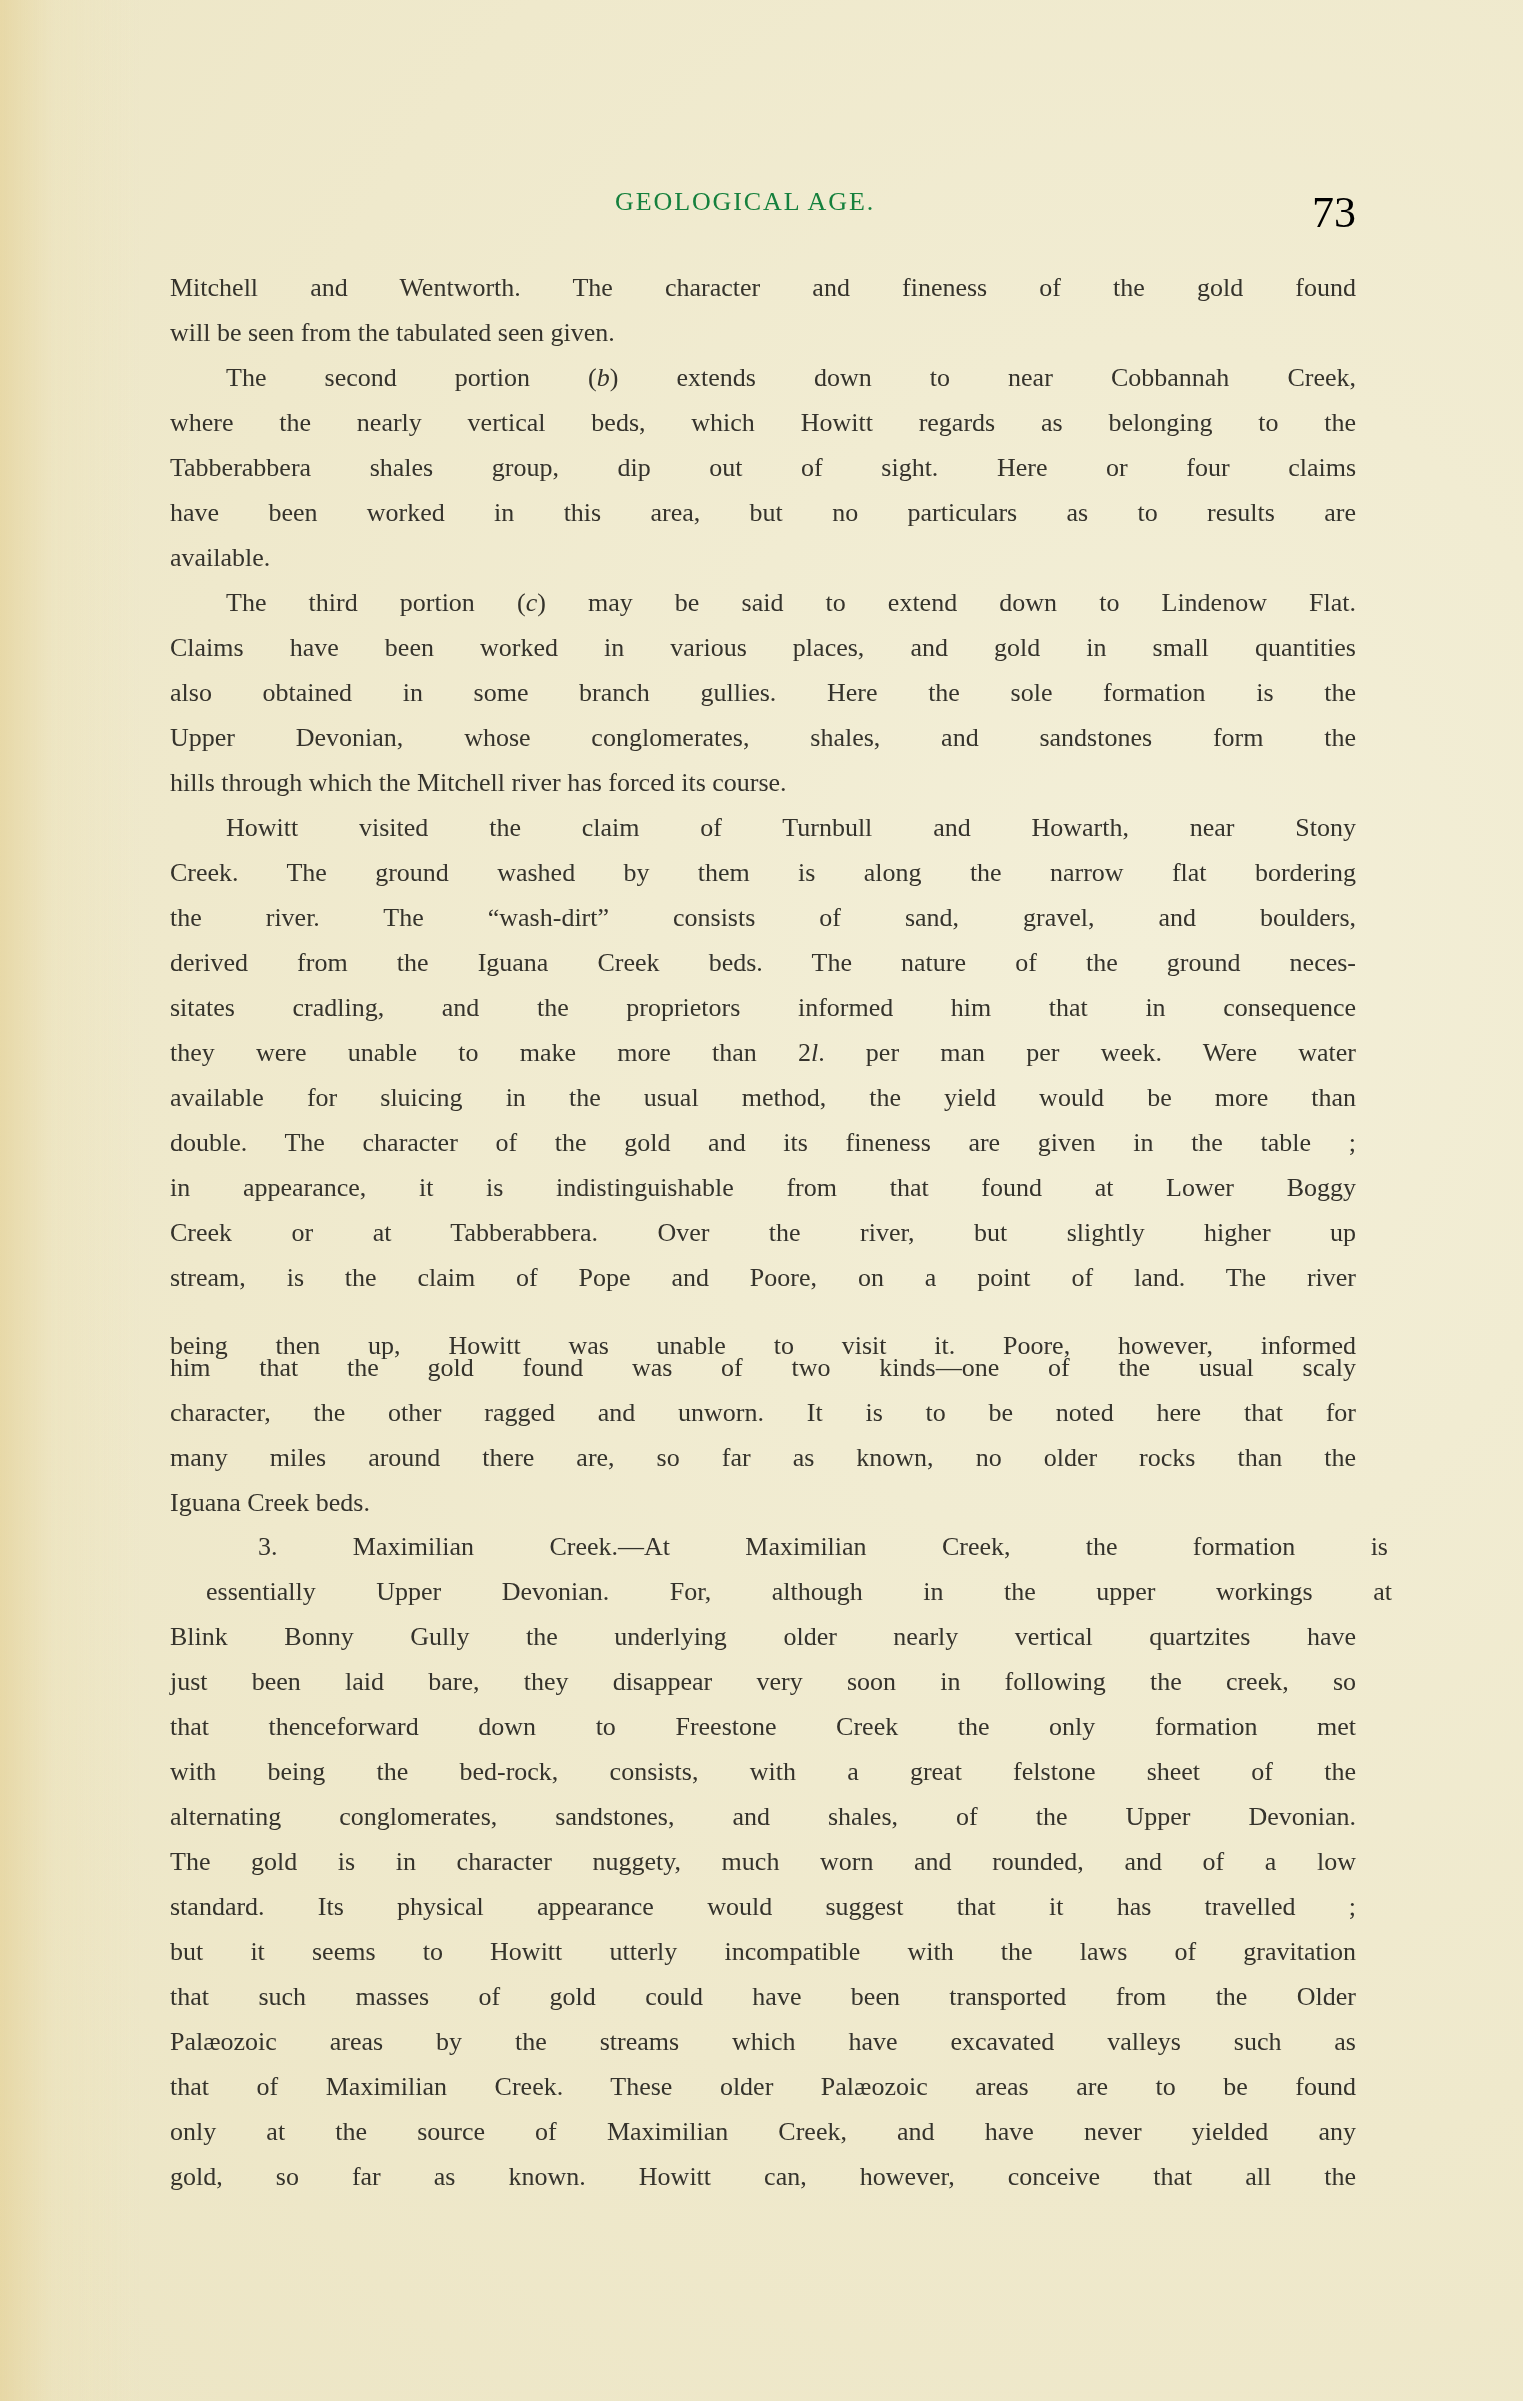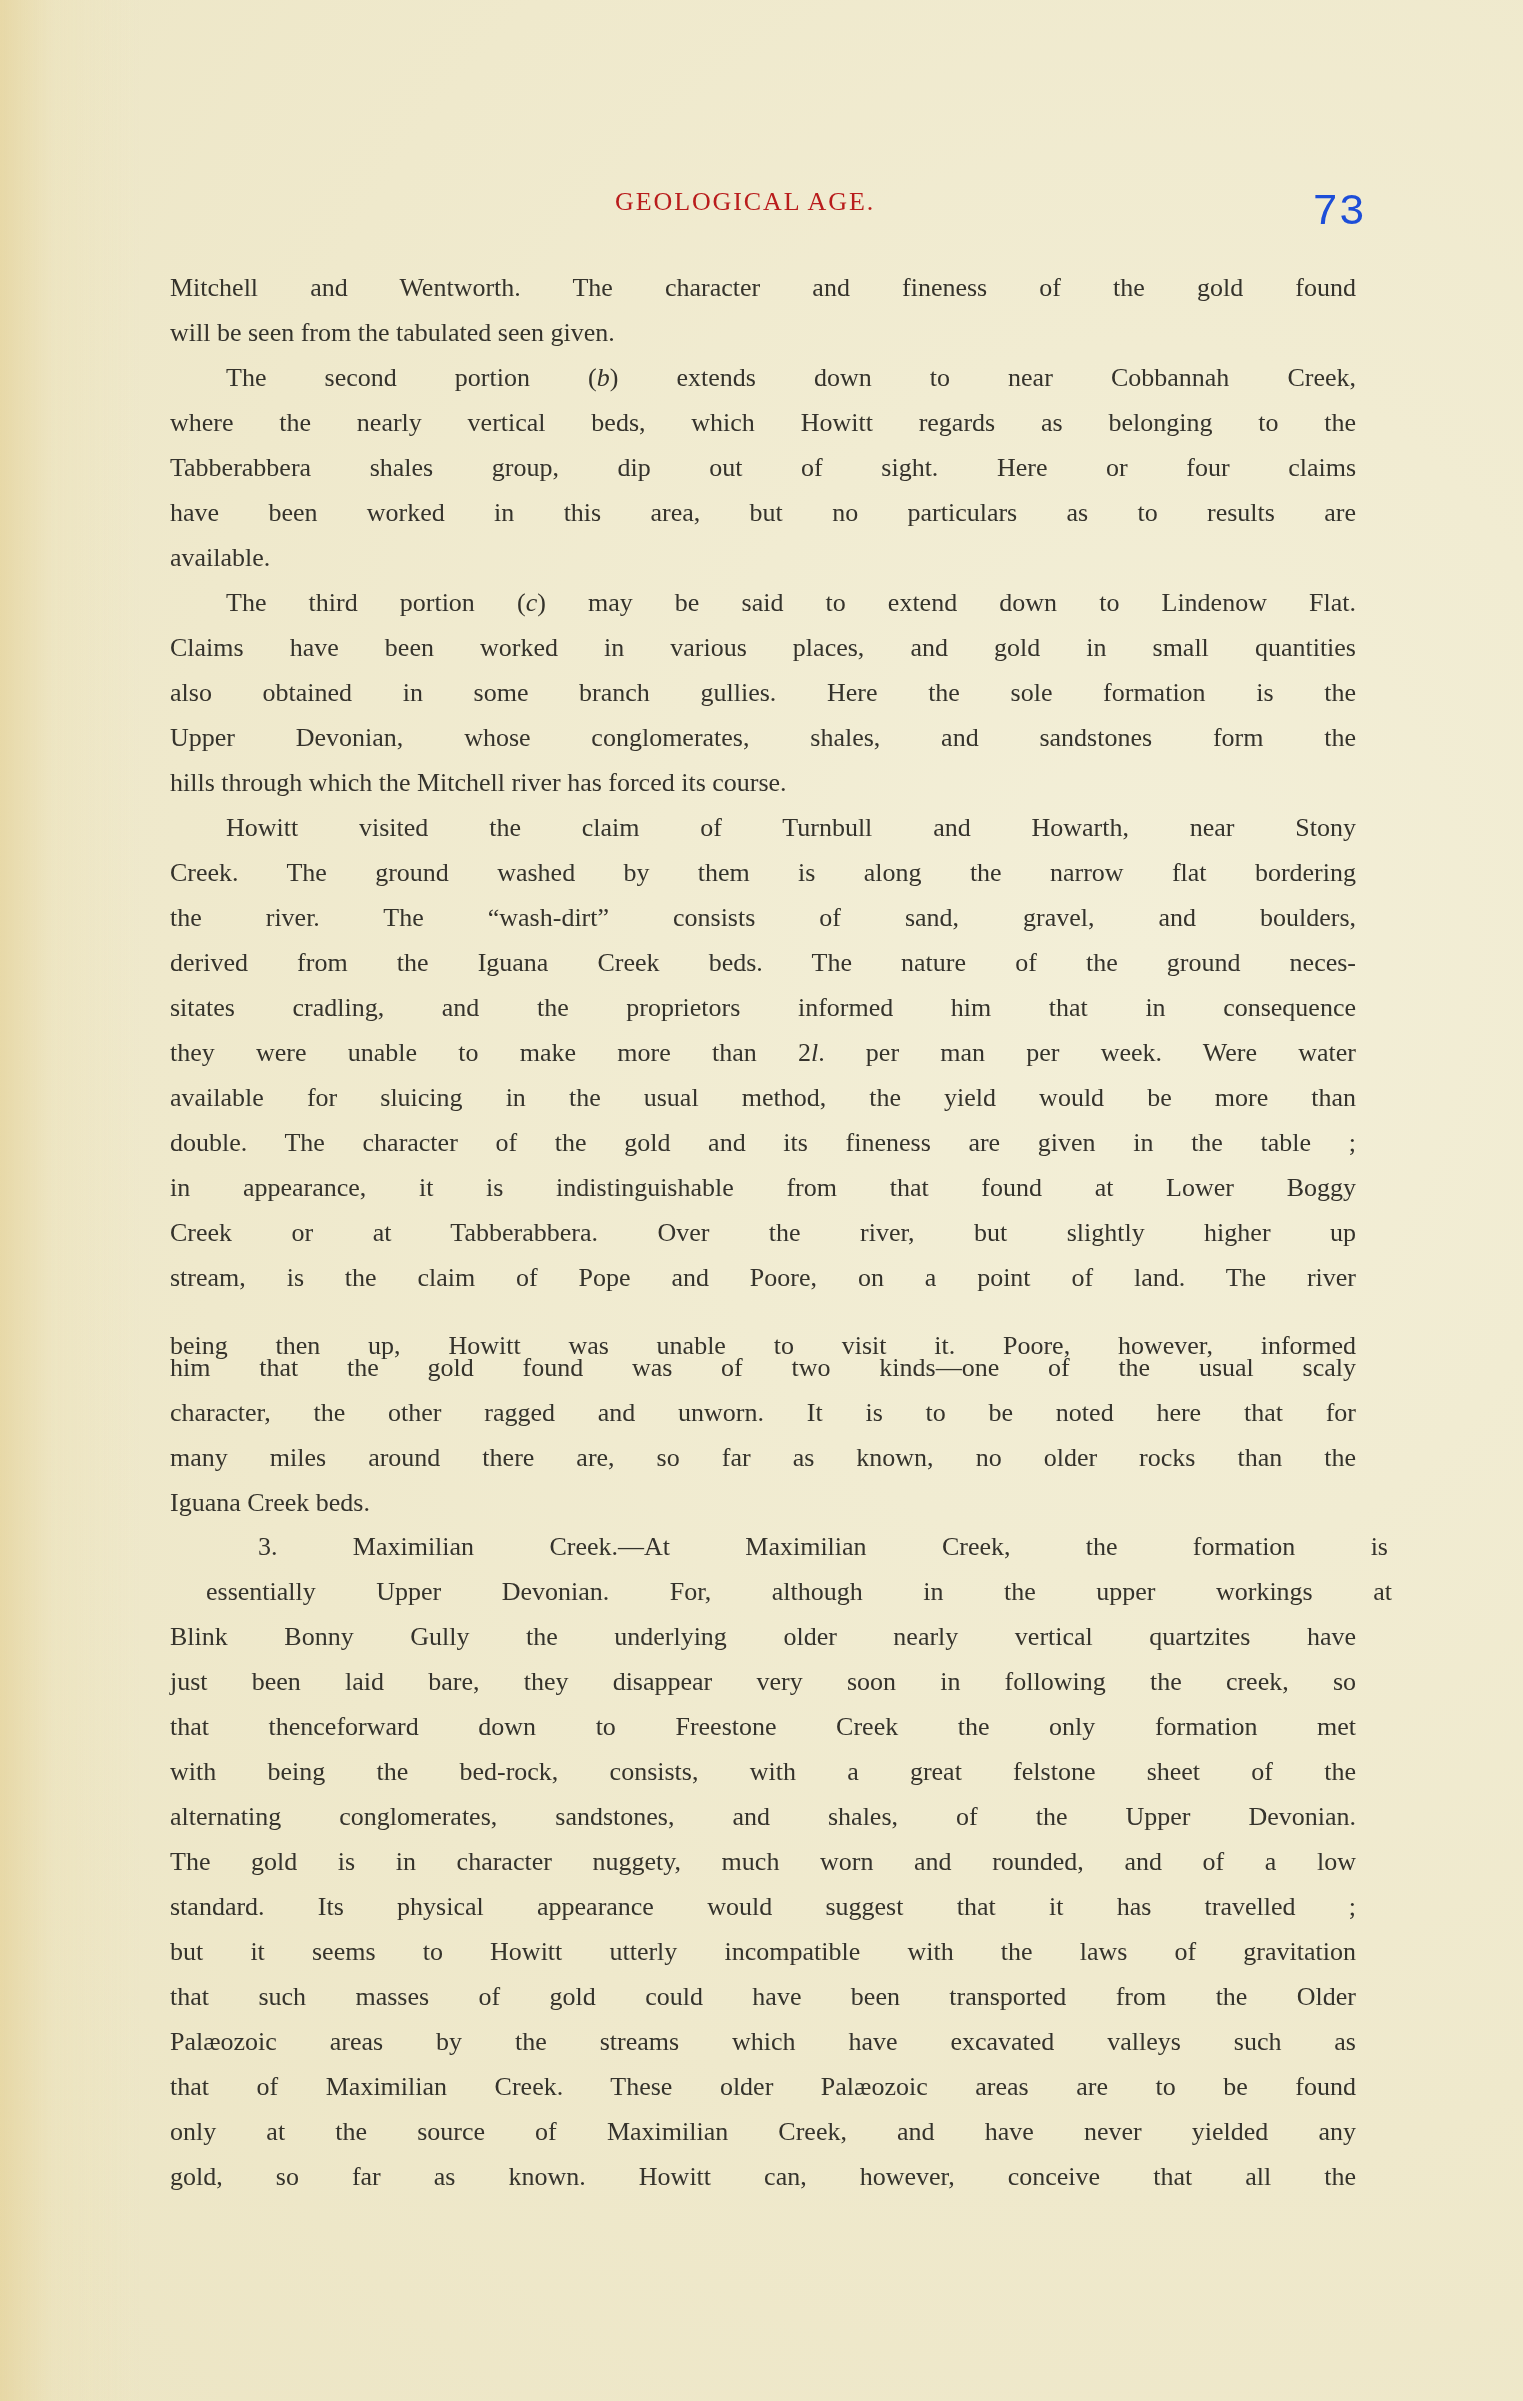--- a/index.html
+++ b/index.html
@@ -9,25 +9,25 @@
     background-image:
       linear-gradient(90deg, rgba(226,204,140,0.55) 0px, rgba(234,220,170,0.25) 53px, rgba(240,235,207,0) 141px),
       radial-gradient(ellipse at 75% 40%, #f3efd8 0%, #efe9cc 60%, #ece5c4 100%);
     font-family: "Liberation Serif", "DejaVu Serif", serif;
     color: #35332c;
   }
   .page { position: absolute; left: 0; top: 0; width: 1524px; height: 2401px; }
   .running-head {
     position: absolute; left: 615px; top: 186px; width: 316px;
     font-size: 26px; letter-spacing: 1.9px; line-height: 32px; white-space: nowrap;
-    color: #b91c1c;
+    color: #15803d;
   }
   .folio {
     position: absolute; left: 1312px; top: 188px;
-    font-size: 44px; line-height: 49px; color: #1d4ed8; font-family: Liberation Mono, monospace;
+    font-size: 44px; line-height: 49px; color: #000000;
   }
   .line {
     position: absolute; left: 170px; width: 1186px; height: 45px;
     font-size: 26px; line-height: 45px;
     text-align: justify; text-align-last: justify; white-space: nowrap;
     overflow: visible;
   }
   .line.indent { left: 226px; width: 1130px; }
   .line.last { text-align-last: left; }
   .line span { white-space: normal; }

